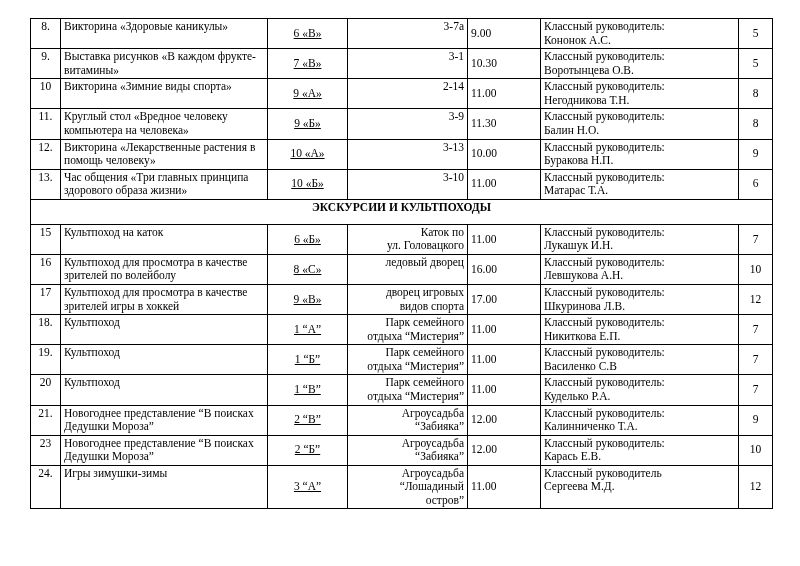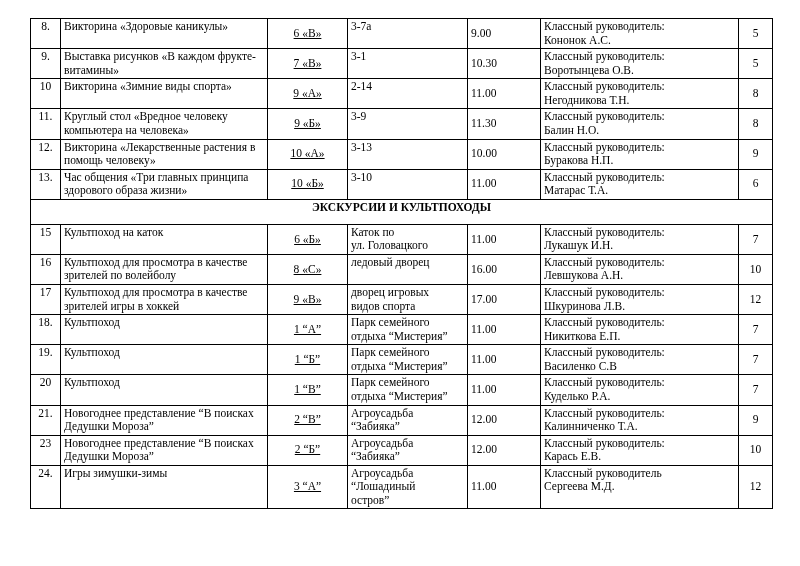--- a/index.html
+++ b/index.html
@@ -22,21 +22,21 @@
     line-height: 1.18;
     padding: 1px 3px;
     vertical-align: top;
     white-space: pre-line;
     height: 25px;
     overflow: hidden;
   }
   .col-num    { text-align: center; }
   .col-event  { text-align: left; margin-left: 48px; }
   .col-class  { text-align: center; vertical-align: middle !important; text-decoration: underline; }
-  .col-place  { text-align: left; }
+  .col-place  { text-align: right; }
   .col-time   { text-align: left; vertical-align: middle !important; }
   .col-teacher{ text-align: left; }
   .col-count  { text-align: center; vertical-align: middle !important; }
   td.section-header {
     text-align: center;
     font-weight: bold;
     height: 15px;
     padding: 0 2px;
     vertical-align: middle;
     white-space: normal;

